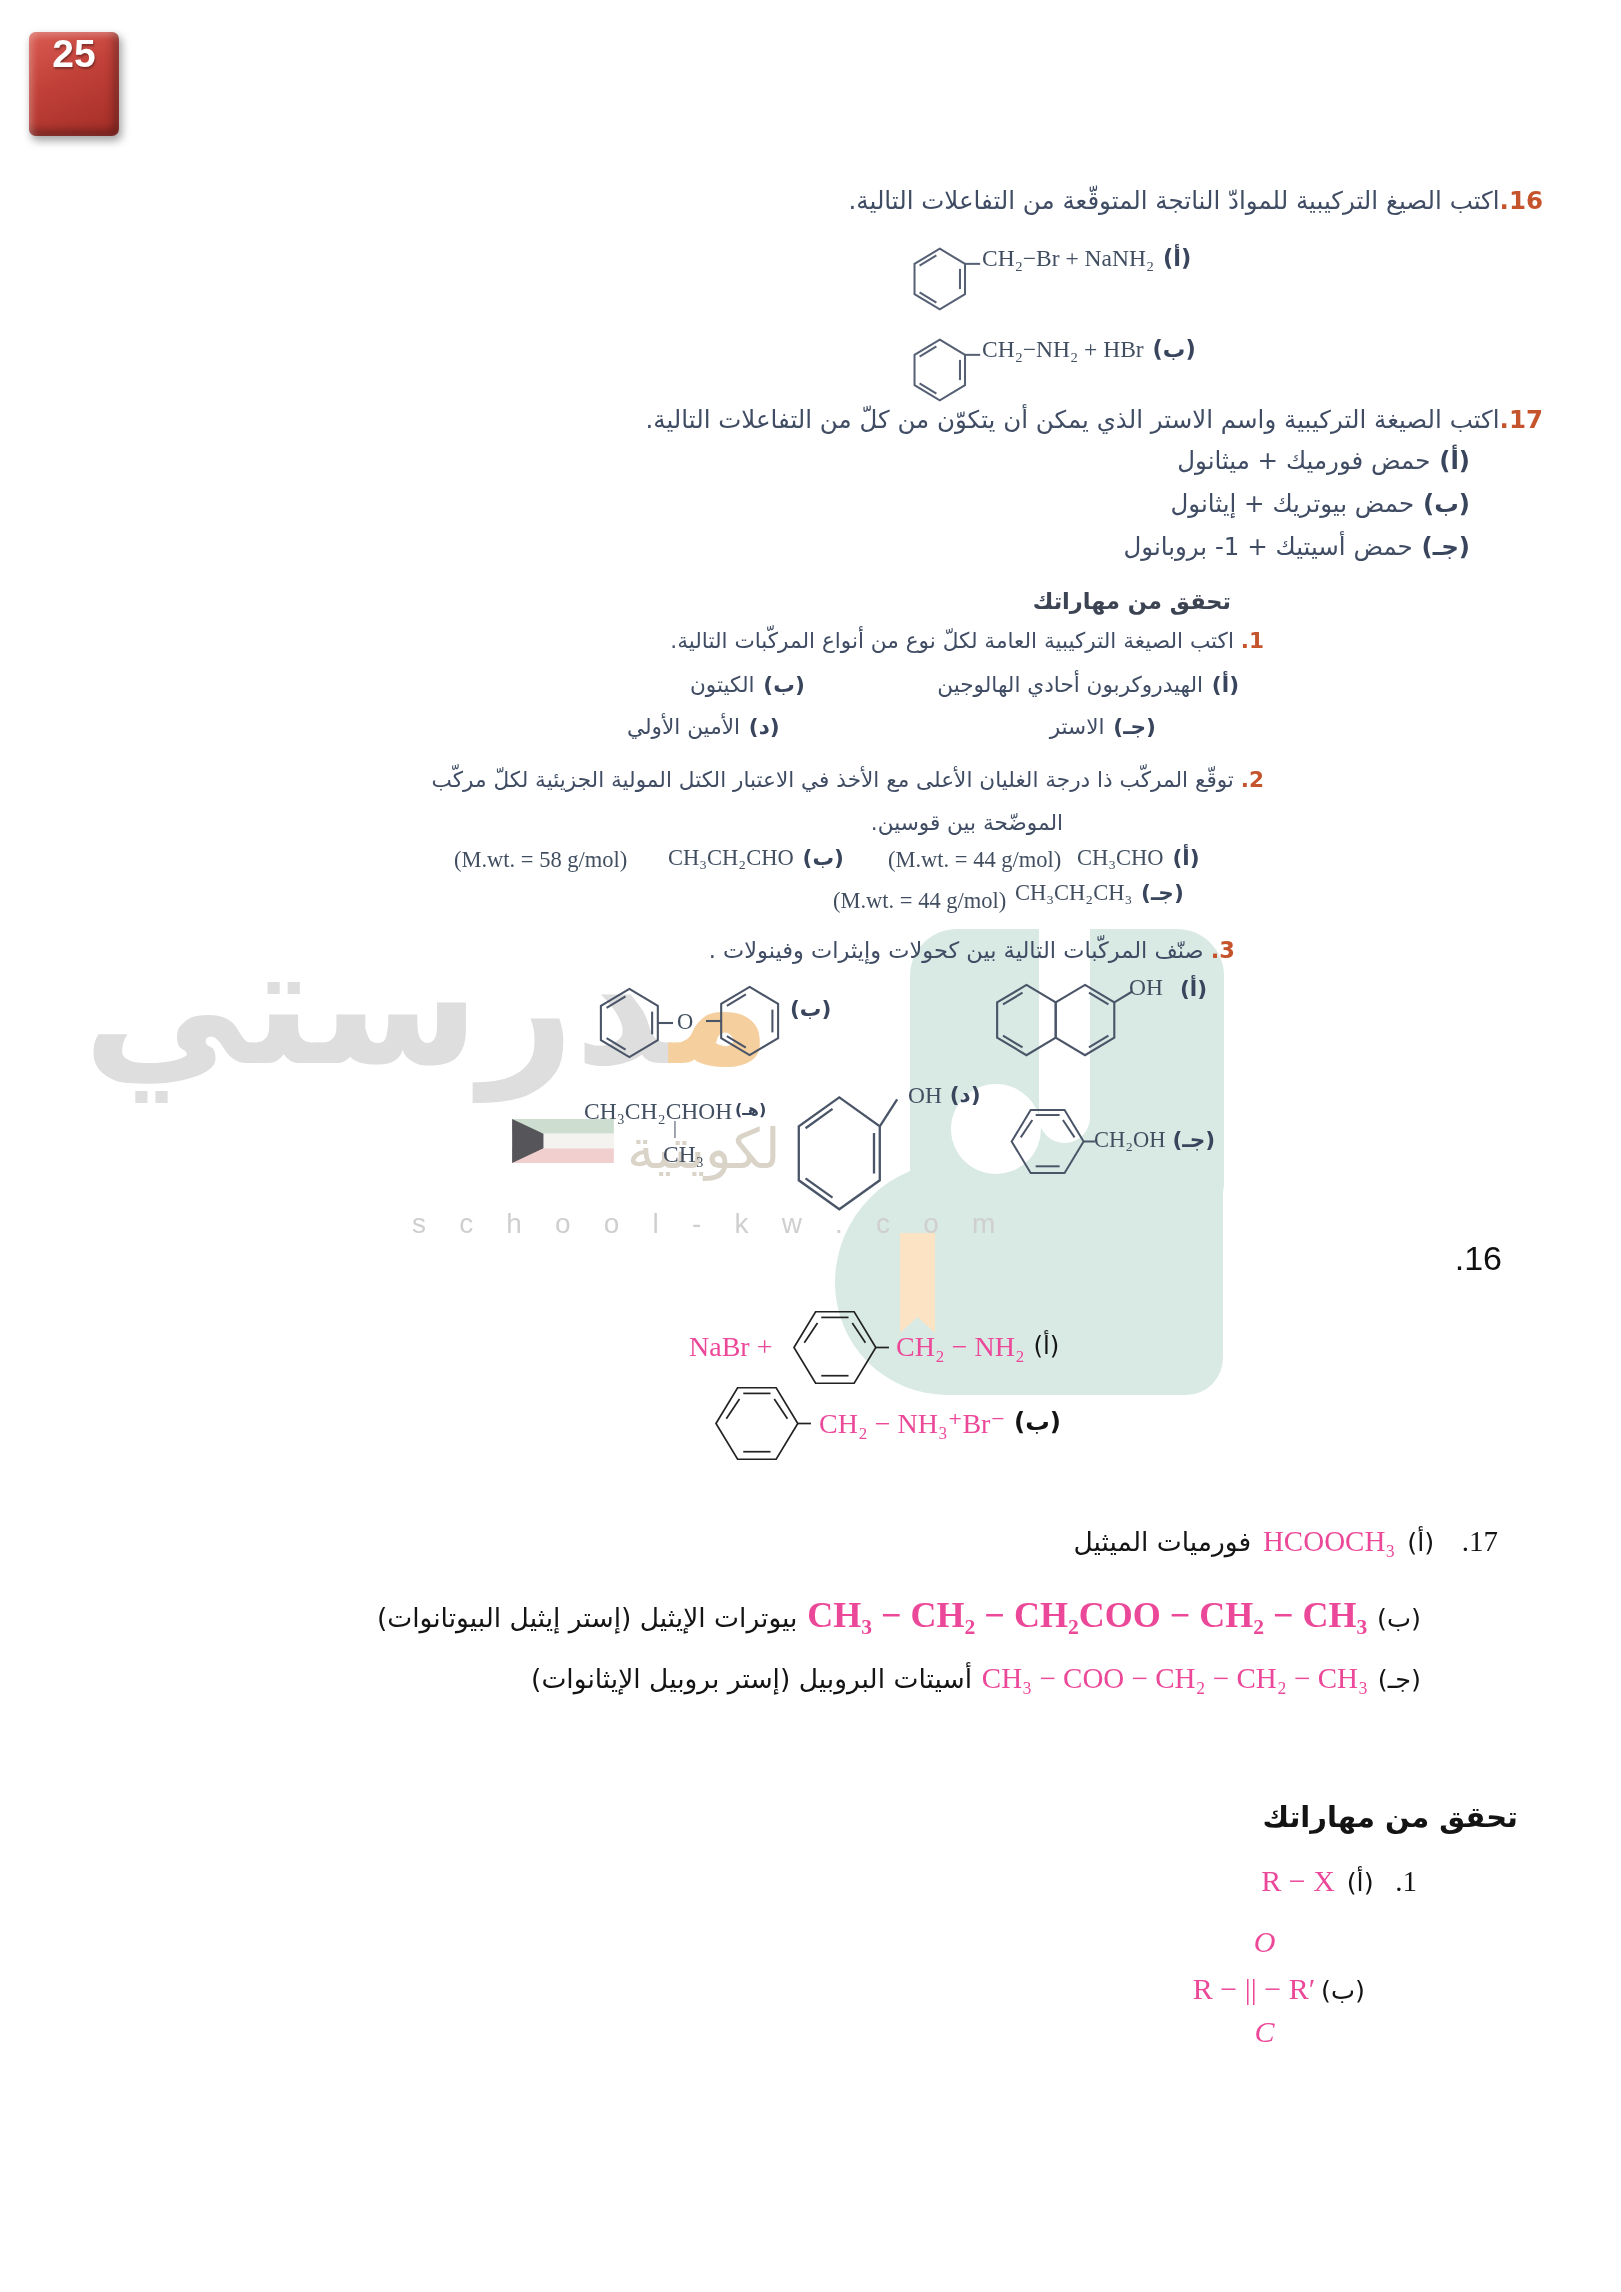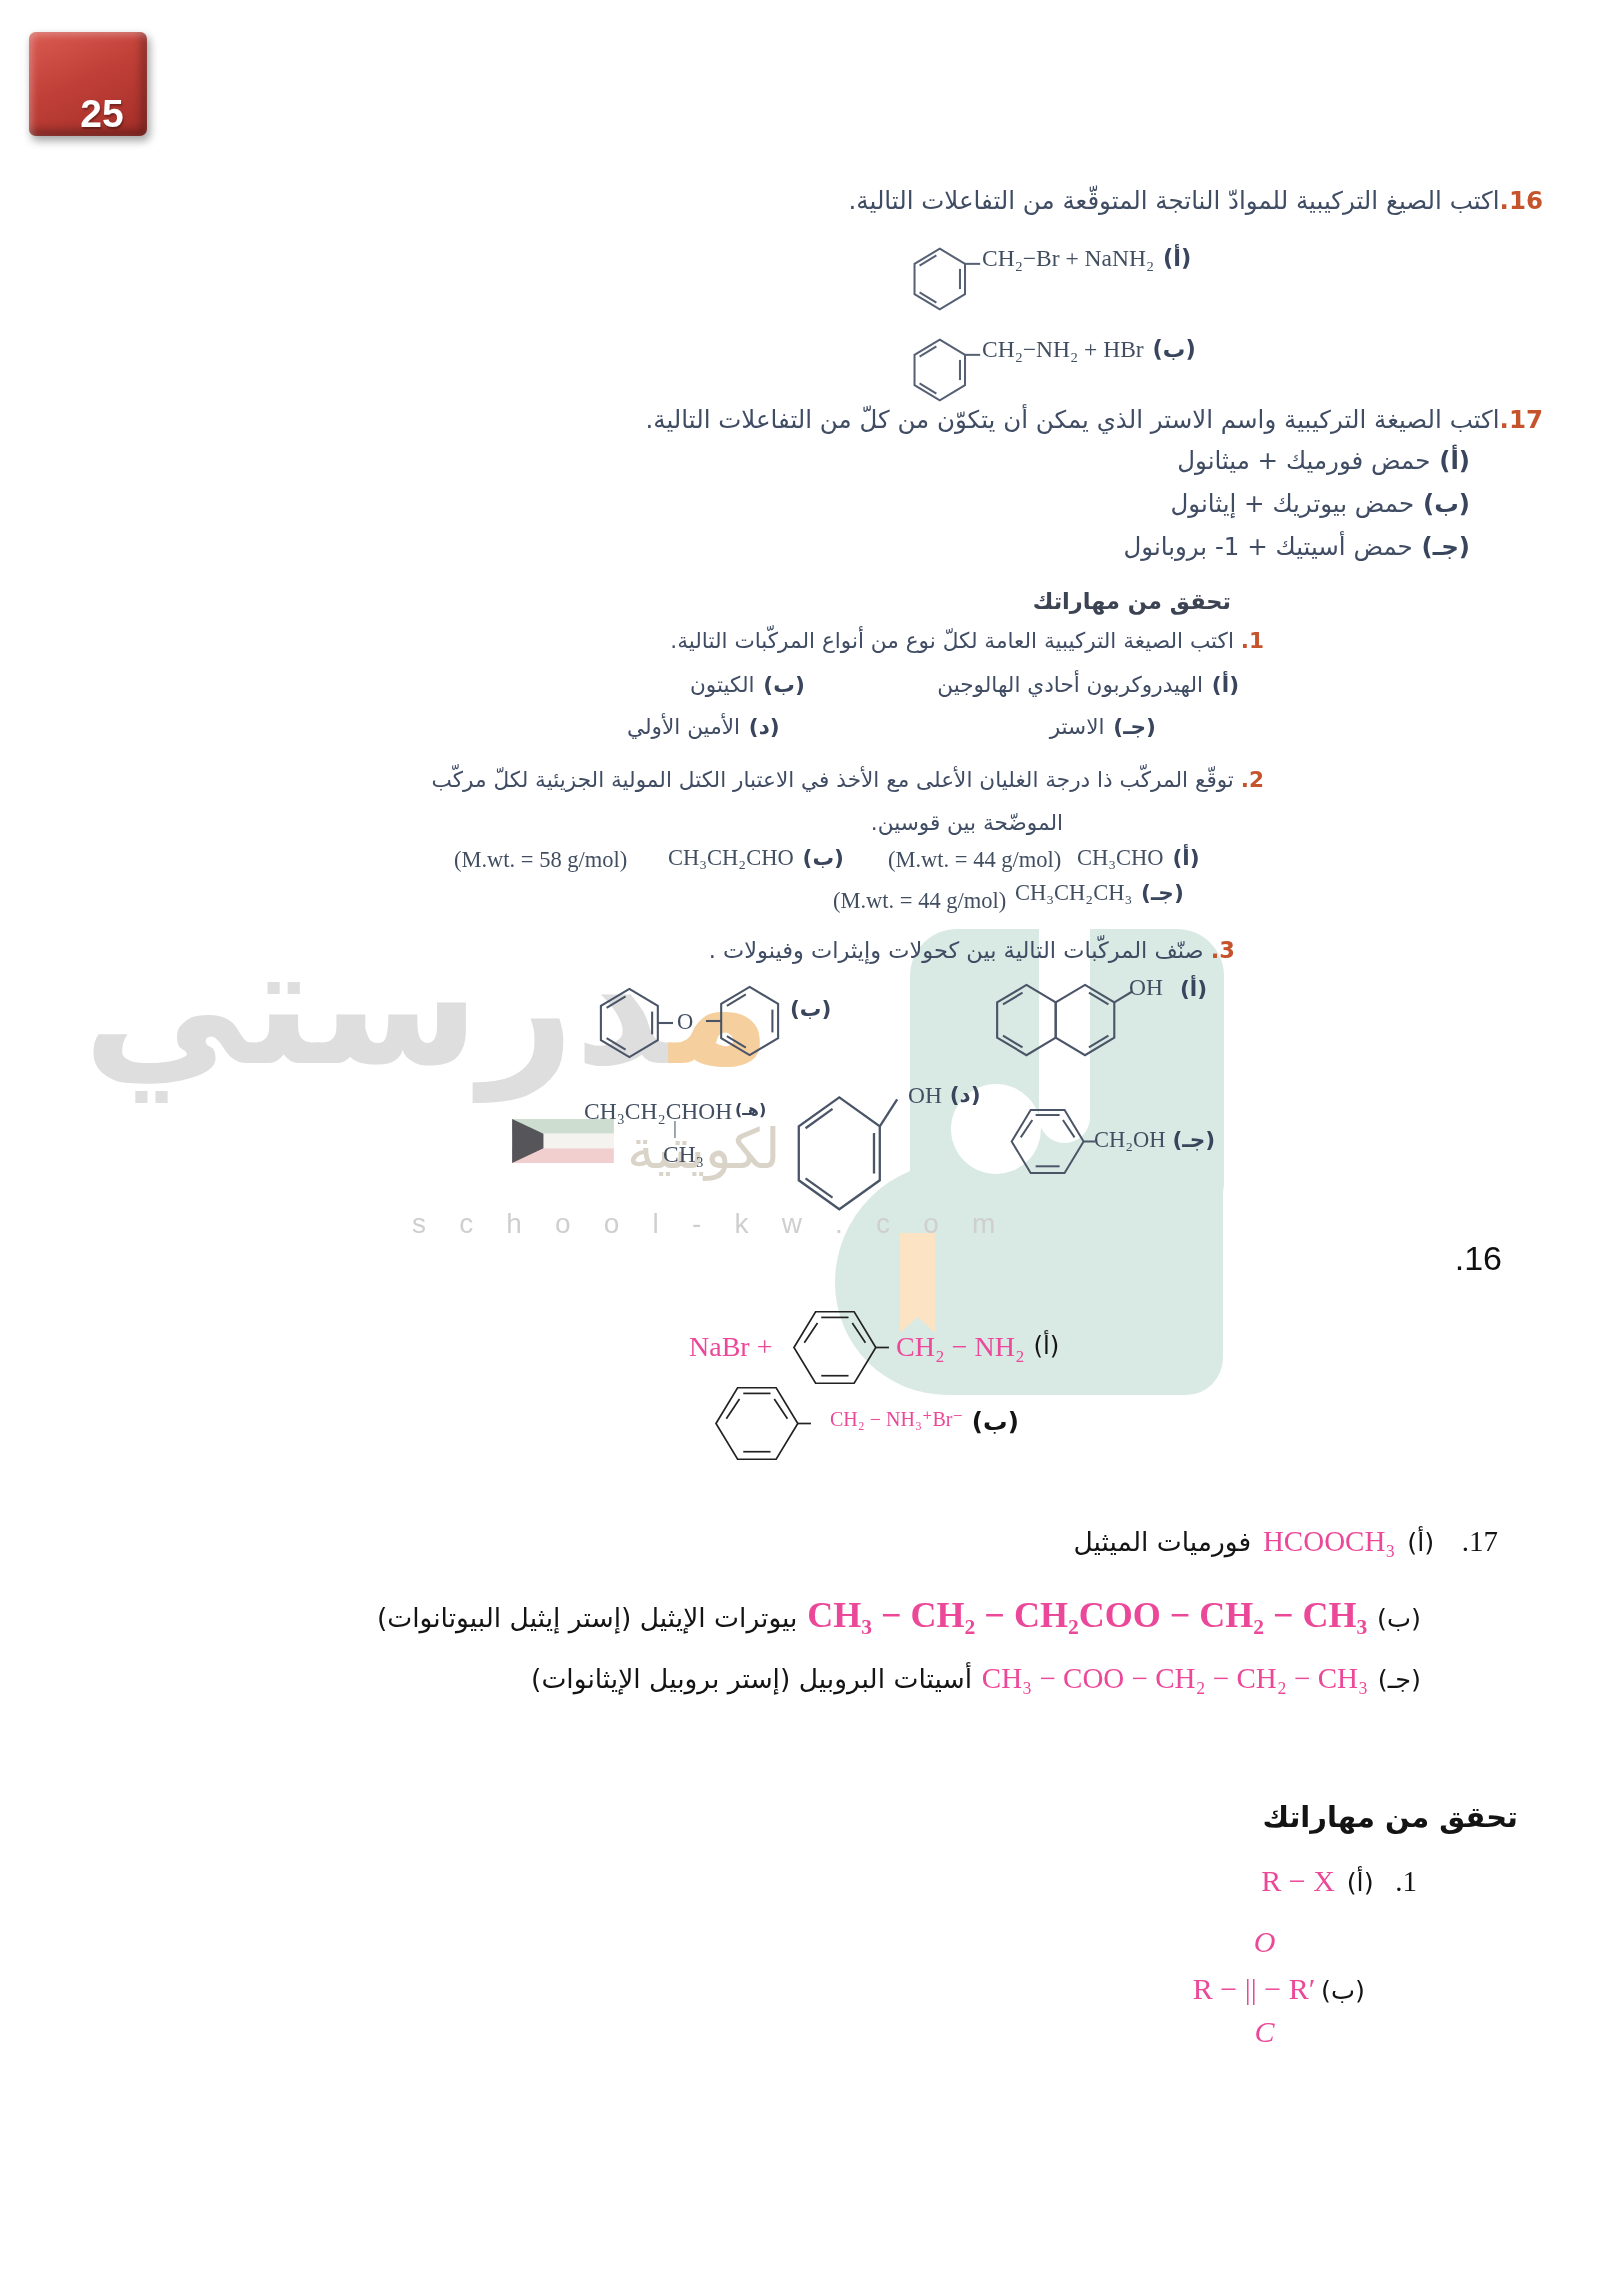--- a/index.html
+++ b/index.html
@@ -7,21 +7,21 @@
         font-family:"DejaVu Sans",sans-serif;}
   .abs{position:absolute;white-space:nowrap;}
   .wm{z-index:0;}
   .ct{z-index:2;}
   
   .badge{left:29px;top:32px;width:90px;height:104px;border-radius:6.9px;
          background:linear-gradient(155deg,#da5b52 0%,#c04038 45%,#a32d27 100%);
          box-shadow:2.9px 4.9px 8.8px rgba(0,0,0,.35),
                     inset 2.9px 2.9px 7.8px rgba(255,255,255,.30),
                     inset -4.9px -5.9px 9.8px rgba(0,0,0,.32);
-         display:flex;align-items:flex-end;justify-content:center;z-index:3;padding-left:28px;}
+         display:flex;align-items:flex-start;justify-content:center;z-index:3;}
   .badge span{color:#fff;font:bold 39px "Liberation Sans",sans-serif;text-shadow:1px 2px 2px rgba(0,0,0,.35);}
   
   .ar{direction:rtl;unicode-bidi:plaintext;color:#3f4c63;}
   .scanline{font-size:24.5px;line-height:29px;}
   .skline{font-size:21.6px;line-height:26.5px;}
   .num{color:#c5542c;font-weight:bold;}
   .lbl{font-weight:bold;color:#39455c;}
   .frm{font-family:"Liberation Serif","DejaVu Serif",serif;color:#414e60;direction:ltr;unicode-bidi:isolate;}
   .row{display:flex;align-items:flex-start;gap:8.8px;}
   .rtlrow{display:flex;direction:rtl;align-items:baseline;gap:8.8px;}
@@ -255,21 +255,21 @@
     <svg width="98" height="79" viewBox="0 0 104 84" fill="none" stroke="#222222" stroke-width="1.8">
       <path d="M2,42 L25,4 L66,4 L89,42 L66,80 L25,80 Z"></path>
       <path d="M31,10 L60,10"></path>
         <path d="M13,37 L27,16"></path>
         <path d="M64,16 L78,37"></path>
         <path d="M60,72 L31,72"></path>
       <path d="M89,42 L103,42"></path>
     </svg>
   </div>
   <div class="abs ct row" style="left:819px;top:1407px;">
-    <span class="ansfrm" style="font-size:20px;margin-left:11px;">CH₂ − NH₃⁺Br⁻</span>
+    <span class="ansfrm" style="font-size:28px;">CH₂ − NH₃⁺Br⁻</span>
     <span class="ansar" style="font-size:24.5px;font-weight:bold;">(ب)</span>
   </div>
 
   <div class="abs ct rtlrow" style="right:123px;top:1525px;gap:11.8px;">
     <span class="ansar" style="font:29px 'Liberation Serif',serif;margin-left:15.7px;">17.</span>
     <span class="ansar" style="font-size:25.5px;">(أ)</span>
     <span class="ansfrm" style="font-size:29px;">HCOOCH₃</span>
     <span class="ansar" style="font-size:26.5px;">فورميات الميثيل</span>
   </div>
   <div class="abs ct rtlrow" style="right:200px;top:1594px;gap:9.8px;">

